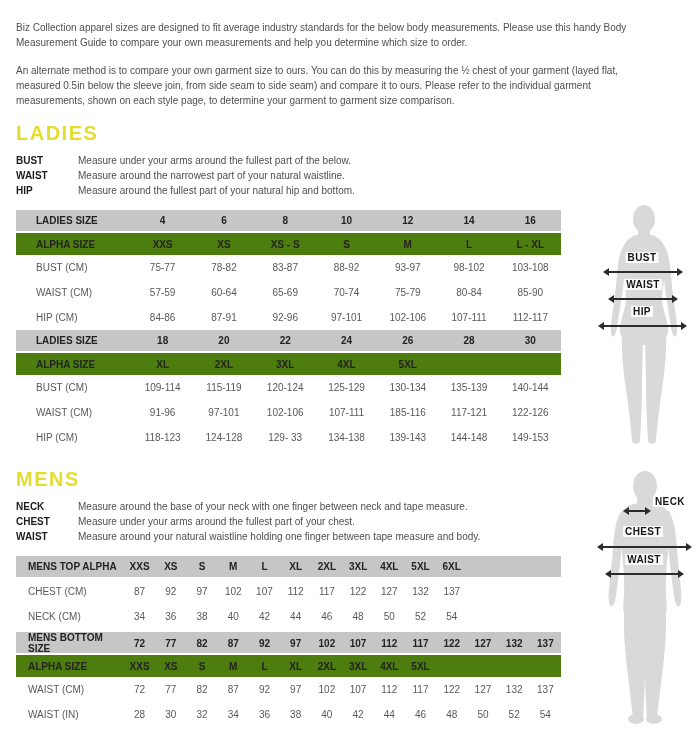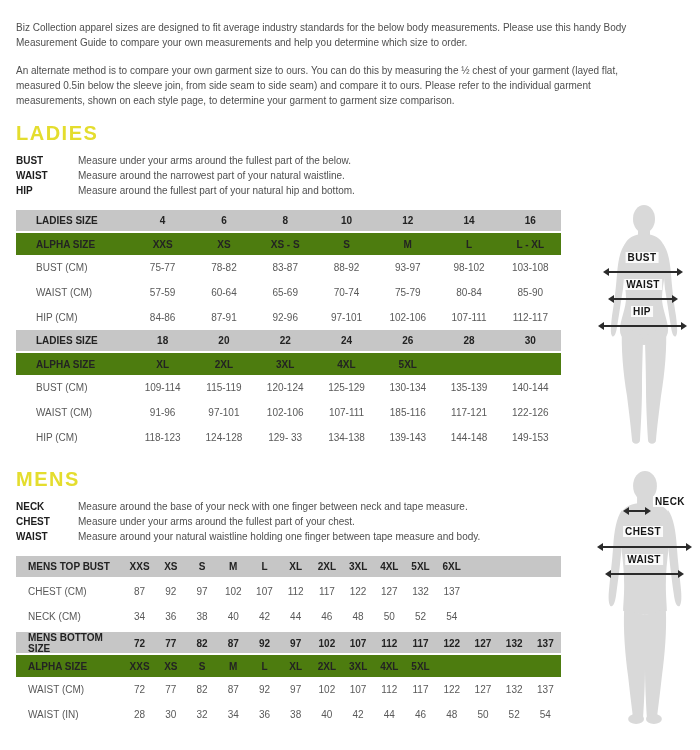--- a/index.html
+++ b/index.html
@@ -207,21 +207,21 @@
       </div>
       <div class="def-row">
         <span class="def-term">WAIST</span>
         <span class="def-text">Measure around your natural waistline holding one finger between tape measure and body.</span>
       </div>
     </div>
 
     <div class="tables">
 
       <div class="trow cols14 band1">
-        <span class="cell label">MENS TOP BUST</span>
+        <span class="cell label">MENS TOP ALPHA</span>
       <span class="cell">XXS</span>
           <span class="cell">XS</span>
           <span class="cell">S</span>
           <span class="cell">M</span>
           <span class="cell">L</span>
           <span class="cell">XL</span>
           <span class="cell">2XL</span>
           <span class="cell">3XL</span>
           <span class="cell">4XL</span>
           <span class="cell">5XL</span>

